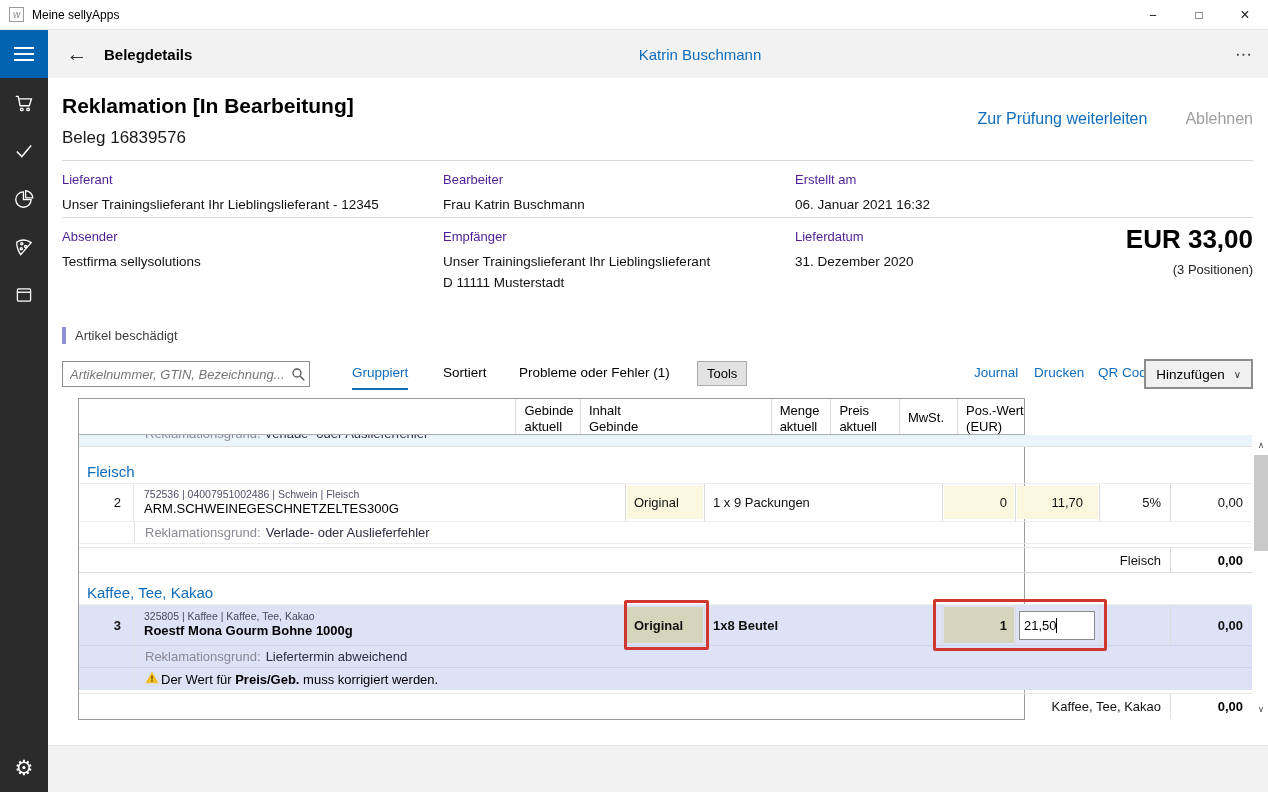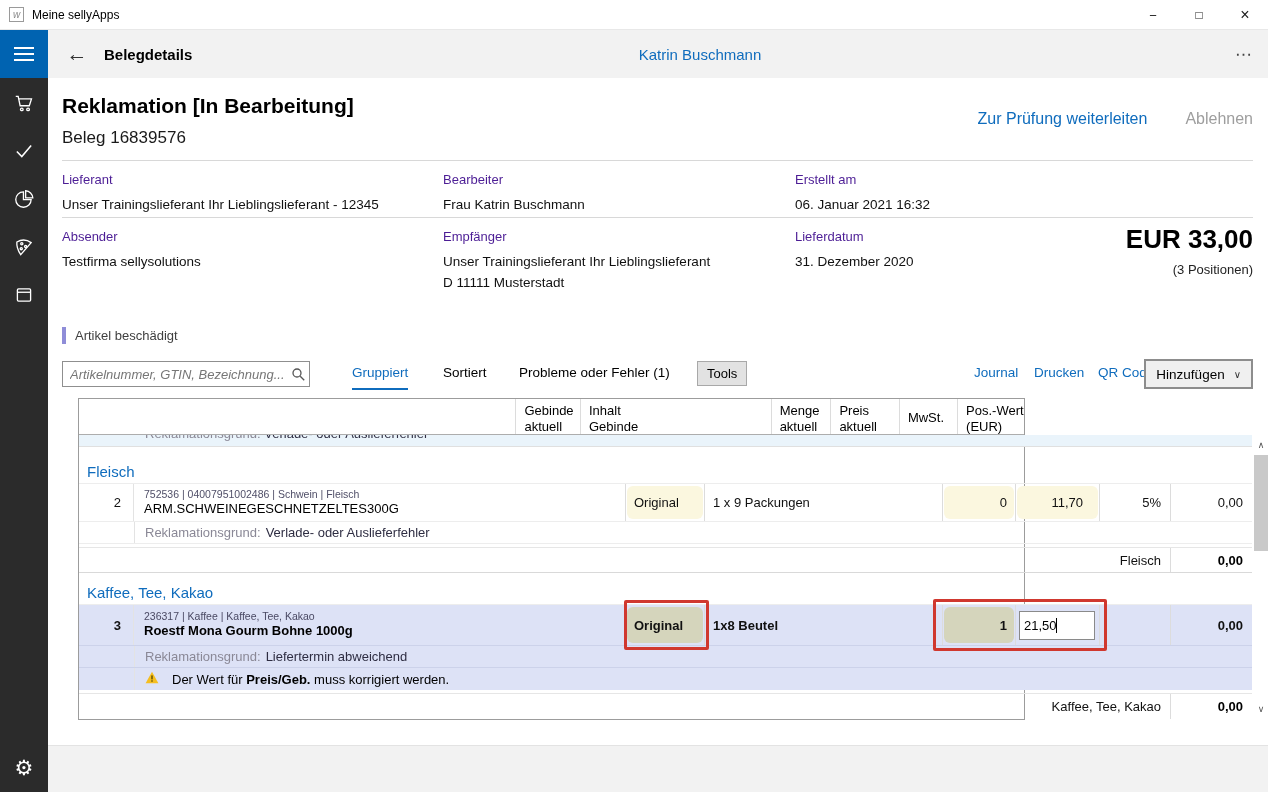--- a/index.html
+++ b/index.html
@@ -92,35 +92,35 @@
 
   .grp-hdr { height:25px; display:flex; align-items:center; padding-left:8px; font-size:15px; color:#0F6CBD; border-bottom:1px solid #ededed; }
 
   .item { height:38px; border-bottom:1px solid #ededed; position:relative; }
   .item .cell { display:flex; align-items:center; font-size:13px; color:#111; }
   .pos-cell { justify-content:flex-end; padding-right:12px; border-right:1px solid #e3e3e3; }
   .art-cell { flex-direction:column; align-items:flex-start !important; justify-content:center; padding-left:10px; line-height:1.25; }
   .meta { font-size:10.5px; color:#504F68; }
   .art-name { font-size:13px; color:#000; }
   .num-cell { justify-content:flex-end; padding-right:9px; }
-  .hl { margin:2px 1px; flex:1; align-self:stretch; display:flex; align-items:center;border-radius:6px; }
+  .hl { margin:2px 1px; flex:1; align-self:stretch; display:flex; align-items:center; }
   .hl-yellow { background:#FBF7DF; }
   .hl-khaki  { background:#D5D5BC; }
   .hl .txt { flex:1; }
   .sub-row { height:22px; display:flex; align-items:center; padding-left:66px; font-size:13px; border-bottom:1px solid #ededed; }
   .sub-row .lbl { color:#8a8896; margin-right:5px; }
   .sub-row .val { color:#2e2d42; }
   .sub-indent-line { border-left:1px solid #e3e3e3; position:absolute; left:55px; top:0; bottom:0; }
 
   .sel { background:#DDE2F6; }
   .sel.item, .sel.sub-row { border-bottom:1px solid #ccd2ea; }
   .sel .meta { color:#4a4963; }
   .bold { font-weight:bold; }
 
-  .warn-row { height:22px; display:flex; align-items:center; padding-left:66px; font-size:13px; gap:13px; }
+  .warn-row { height:22px; display:flex; align-items:center; padding-left:66px; font-size:13px; gap:2px; }
   .warn-text { color:#000; }
 
   .price-input { width:76px; height:29px; border:1px solid #8a8a8a; background:#fff; font-size:13px; font-family:"Liberation Sans",sans-serif; color:#000; padding:0 4px; outline:none; margin-left:3px;
     background-image:linear-gradient(#000,#000); background-size:1px 15px; background-position:36px 6px; background-repeat:no-repeat; }
 
   .red-box { position:absolute; border:3px solid #D0382F; border-radius:2px; pointer-events:none; z-index:3; }
   .rb1 { left:545px; top:-5px; width:85px; height:50px; }
   .rb2 { left:854px; top:-6px; width:174px; height:52px; }
 </style>
 </head>
@@ -336,21 +336,21 @@
           <div class="subtotal">
             <div class="st-label">Fleisch</div>
             <div class="st-value">0,00</div>
           </div>
           <div class="gap6"></div>
 
           <div class="grp-hdr">Kaffee, Tee, Kakao</div>
           <div class="item row sel" style="height:41px">
             <div class="cell c0 pos-cell bold">3</div>
             <div class="cell c1 art-cell">
-              <div class="meta">236317 | Kaffee | Kaffee, Tee, Kakao</div>
+              <div class="meta">325805 | Kaffee | Kaffee, Tee, Kakao</div>
               <div class="art-name bold">Roestf Mona Gourm Bohne 1000g</div>
             </div>
             <div class="cell c2 bl">
                 <div class="hl hl-khaki">
                   <span class="txt bold" style="padding-left:7px">Original</span>
                 </div>
               </div>
             <div class="cell c3 bl bold" style="padding-left:8px">1x8 Beutel</div>
             <div class="cell c4 bl">
                 <div class="hl hl-khaki">

